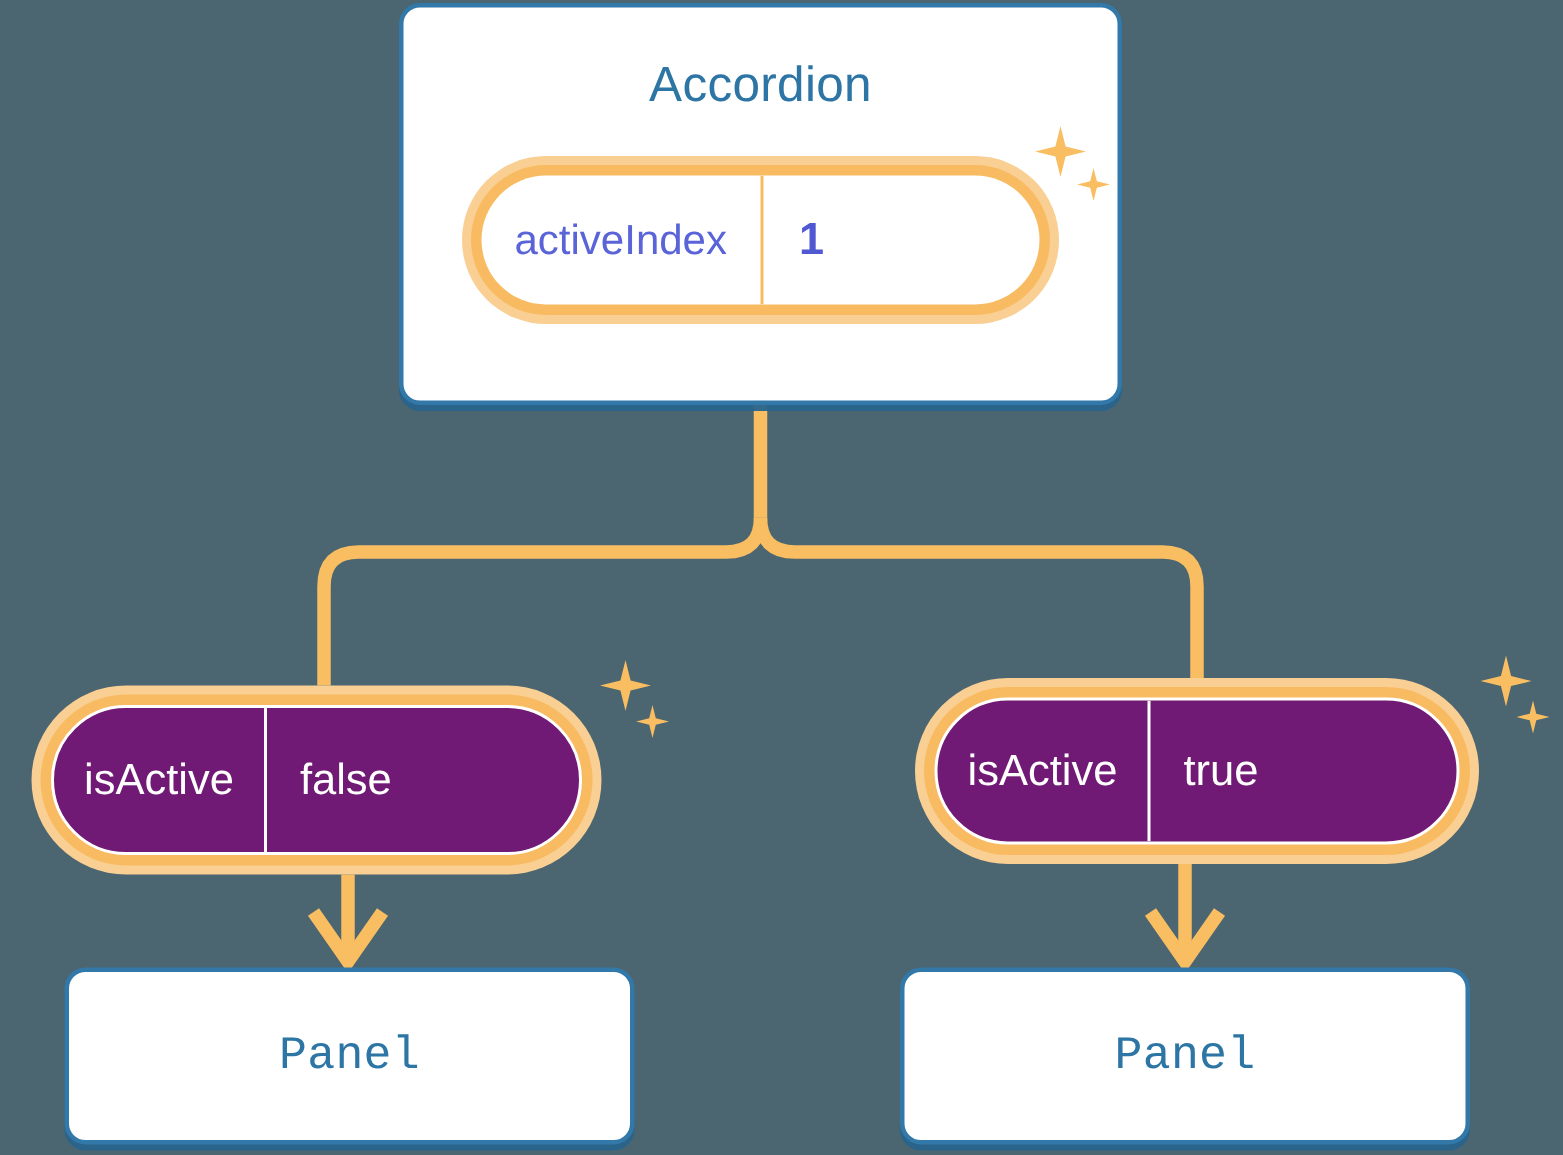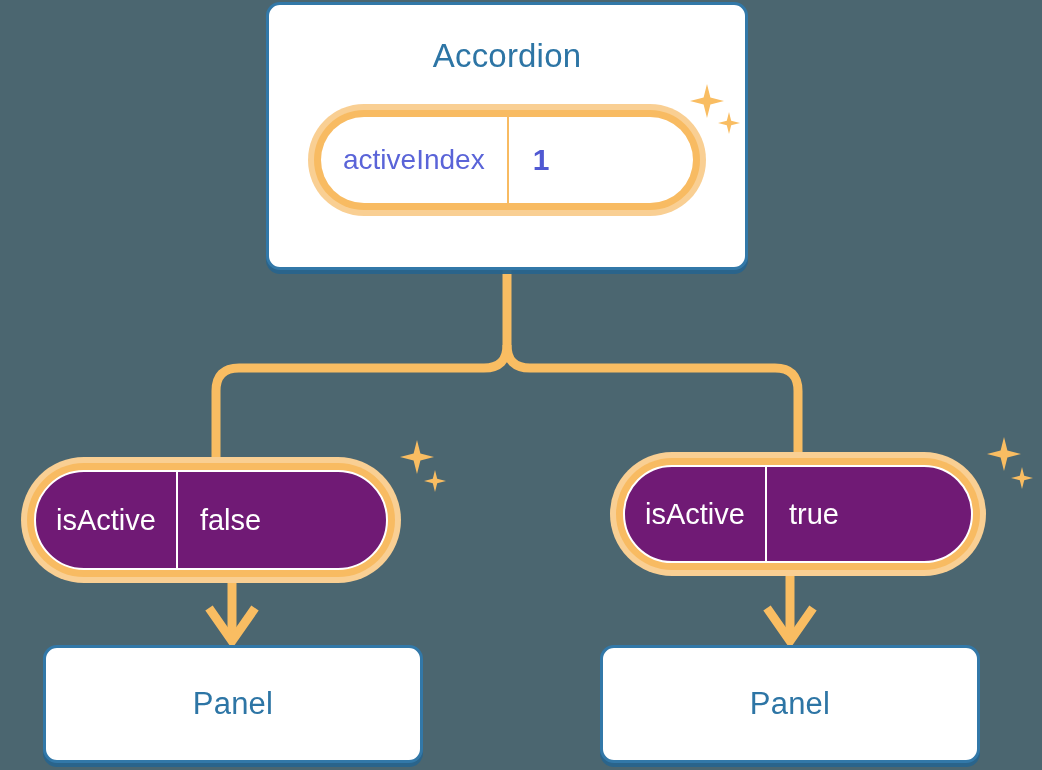--- a/index.html
+++ b/index.html
@@ -66,20 +66,21 @@
     height: 118px;
     top: 645px;
     display: flex;
     align-items: center;
     justify-content: center;
   }
   #panel-card-left  { left: 43px; }
   #panel-card-right { left: 600px; }
   .panel-card .card-title {
     font-size: 31px;
+    font-family: Liberation Mono, monospace;
   }
 
   
   .pill {
     position: absolute;
     box-sizing: border-box;
     border-radius: 999px;
     background: #f9cf93;          
     padding: 6px;
   }

